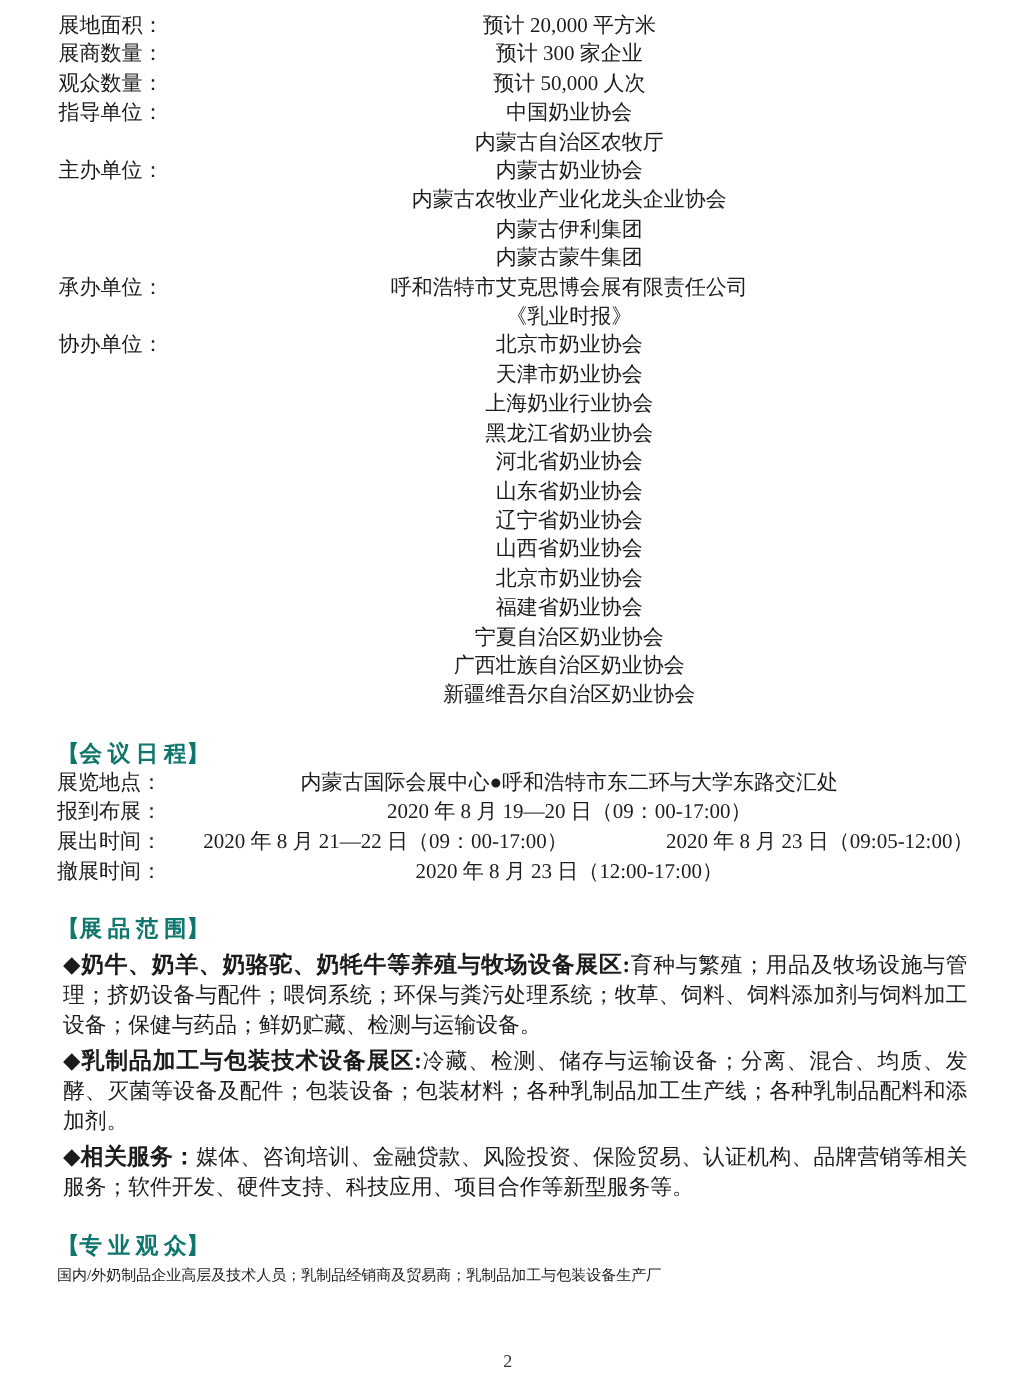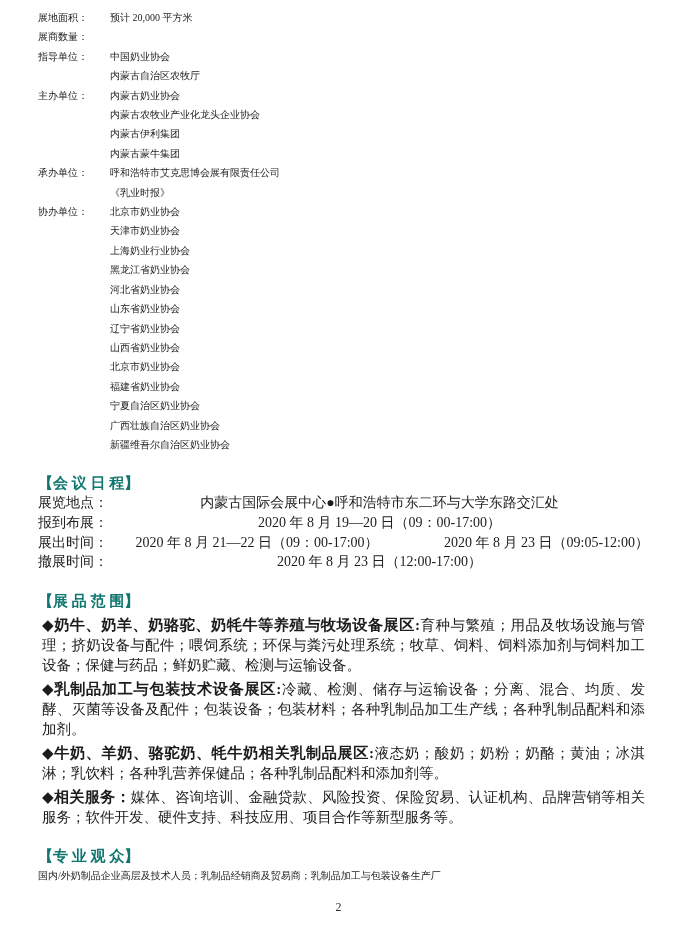--- a/index.html
+++ b/index.html
@@ -10,21 +10,21 @@
     font-family: "Liberation Serif", "DejaVu Serif", serif;
     color: #1c1c1c;
   }
   .page {
     box-sizing: border-box;
     width: 677px; height: 933px;
     padding: 8px 28px 0 38px;
     position: relative;
   }
   
-  .info-row { display: flex; font-size: 10px; line-height: 19.4px; }
+  .info-row { display: flex; font-size: 14px; line-height: 19.4px; text-align: center; }
   .info-row .lbl { flex: 0 0 72px; white-space: nowrap; }
   .info-row .vals { flex: 1 1 auto; }
   .info-row .vals div { white-space: nowrap; }
   
   .sec-title {
     color: #0f766e;
     font-weight: bold;
     font-size: 15px;
     line-height: 20px;
     margin-top: 19px;
@@ -62,22 +62,31 @@
 
     <div class="info-row">
       <span class="lbl">展地面积：</span>
       <div class="vals">
           <div>预计 20,000 平方米</div>
         </div>
     </div>
 
     <div class="info-row">
       <span class="lbl">展商数量：</span>
+      <div class="vals">
+          <div>预计 300 家企业</div>
+        </div>
     </div>
 
+    <div class="info-row">
+      <span class="lbl">观众数量：</span>
+      <div class="vals">
+          <div>预计 50,000 人次</div>
+        </div>
+    </div>
 
     <div class="info-row">
       <span class="lbl">指导单位：</span>
       <div class="vals">
         <div>中国奶业协会</div>
         <div>内蒙古自治区农牧厅</div>
       </div>
     </div>
 
     <div class="info-row">
@@ -144,21 +153,20 @@
     </div>
   </div>
 
   <div>
     <div class="sec-title">【展 品 范 围】</div>
 
     <p class="para"><span class="lead">◆奶牛、奶羊、奶骆驼、奶牦牛等养殖与牧场设备展区:</span><span>育种与繁殖；用品及牧场设施与管理；挤奶设备与配件；喂饲系统；环保与粪污处理系统；牧草、饲料、饲料添加剂与饲料加工设备；保健与药品；鲜奶贮藏、检测与运输设备。</span></p>
 
     <p class="para"><span class="lead">◆乳制品加工与包装技术设备展区:</span><span>冷藏、检测、储存与运输设备；分离、混合、均质、发酵、灭菌等设备及配件；包装设备；包装材料；各种乳制品加工生产线；各种乳制品配料和添加剂。</span></p>
 
-    <p class="para"><span class="lead">◆牛奶、羊奶、骆驼奶、牦牛奶相关乳制品展区:</span><span>液态奶；酸奶；奶粉；奶酪；黄油；冰淇淋；乳饮料；各种乳营养保健品；各种乳制品配料和添加剂等。</span></p>
 
     <p class="para"><span class="lead">◆相关服务：</span><span>媒体、咨询培训、金融贷款、风险投资、保险贸易、认证机构、品牌营销等相关服务；软件开发、硬件支持、科技应用、项目合作等新型服务等。</span></p>
   </div>
 
   <div>
     <div class="sec-title">【专 业 观 众】</div>
     <div class="aud-text">国内/外奶制品企业高层及技术人员；乳制品经销商及贸易商；乳制品加工与包装设备生产厂</div>
   </div>
 
   <div class="page-num">2</div>

